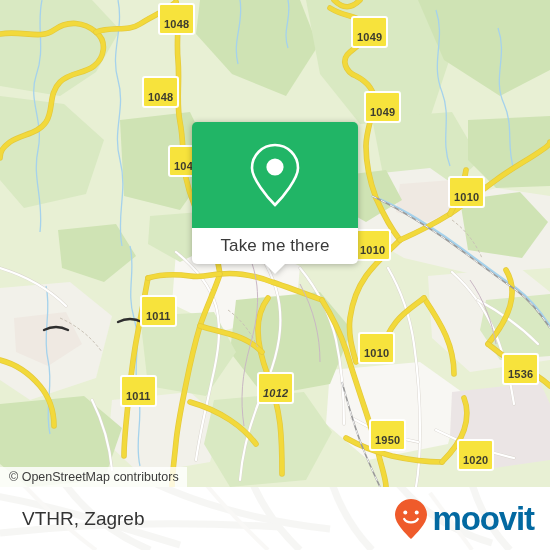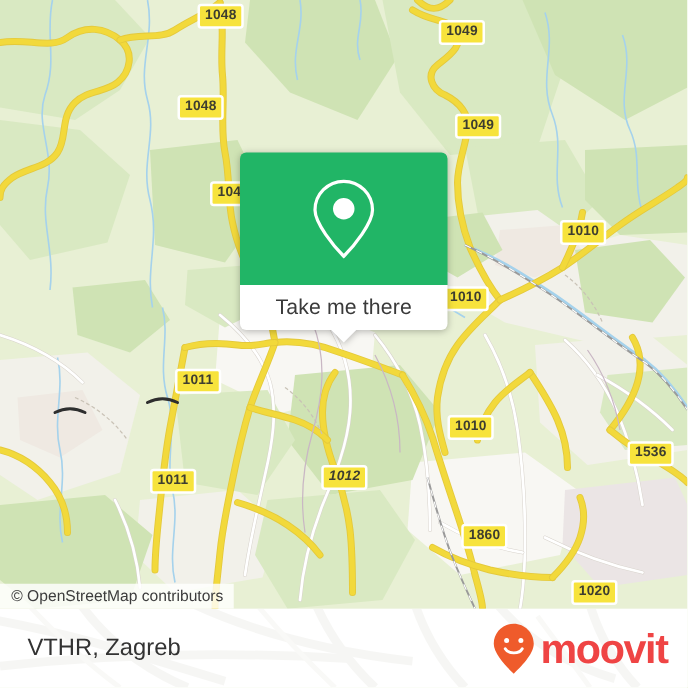--- a/index.html
+++ b/index.html
@@ -30,21 +30,21 @@
   .shield {
     position: absolute;
     background: #f7e33c;
     border: 2px solid #ffffff;
     border-radius: 3px;
     color: #3d3d30;
     font-family: "Liberation Sans", sans-serif;
     font-size: 11px;
     font-weight: bold;
     line-height: 13px;
-    padding: 1px 4px 2px 4px;
+    padding: 13px 4px 2px 4px;
     letter-spacing: 0.2px;
     text-align: center;
     box-sizing: border-box;
     white-space: nowrap;
   }
 
   
   #popup {
     position: absolute;
     left: 192px;
@@ -127,21 +127,21 @@
   #brand {
     position: absolute;
     right: 16px;
     top: 0;
     height: 63px;
     display: flex;
     align-items: center;
     gap: 3px;
   }
   #brand-word {
-    color: #ef4444;
+    color: #0369a1;
     font-size: 33px;
     font-weight: bold;
     letter-spacing: -1.1px;
     line-height: 33px;
   }
 </style>
 </head>
 <body>
 
 <div id="screen">
@@ -328,22 +328,22 @@
         <div class="shield" style="left: 142px; top: 76px;">1048</div>
         <div class="shield" style="left: 364px; top: 91px;">1049</div>
         <div class="shield" style="left: 168px; top: 145px;">1048</div>
         <div class="shield" style="left: 448px; top: 176px;">1010</div>
         <div class="shield" style="left: 354px; top: 229px;">1010</div>
         <div class="shield" style="left: 140px; top: 295px;">1011</div>
         <div class="shield" style="left: 358px; top: 332px;">1010</div>
         <div class="shield" style="left: 502px; top: 353px;">1536</div>
         <div class="shield" style="left: 120px; top: 375px;">1011</div>
         <div class="shield" style="left: 257px; top: 372px; font-style: italic;">1012</div>
-        <div class="shield" style="left: 369px; top: 419px;">1860</div>
-        <div class="shield" style="left: 457px; top: 464px;">1020</div>
+        <div class="shield" style="left: 369px; top: 419px;">1950</div>
+        <div class="shield" style="left: 457px; top: 439px;">1020</div>
       </div>
 
     <div id="attribution">© OpenStreetMap contributors</div>
 
     <div id="popup">
       <div id="popup-head">
         <svg width="56" height="66" viewBox="0 0 56 66">
           <path d="M28 3 C15.3 3 5 13.3 5 26 C5 36.5 20 55 28 63 C36 55 51 36.5 51 26 C51 13.3 40.7 3 28 3 Z" fill="none" stroke="#ffffff" stroke-width="2.6"></path>
           <circle cx="28" cy="25" r="8.6" fill="#ffffff"></circle>
         </svg>

